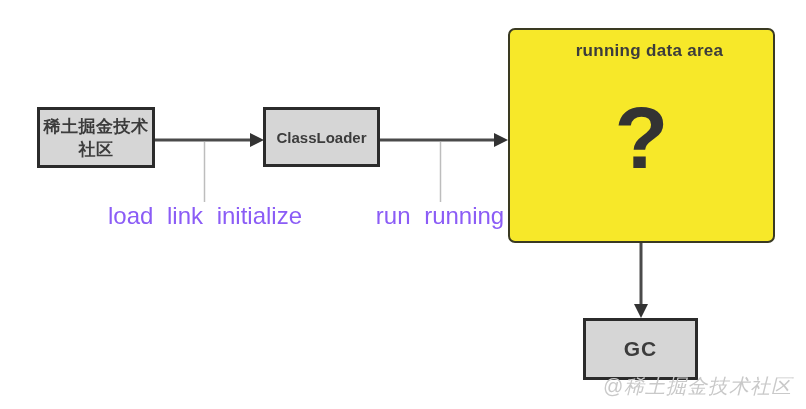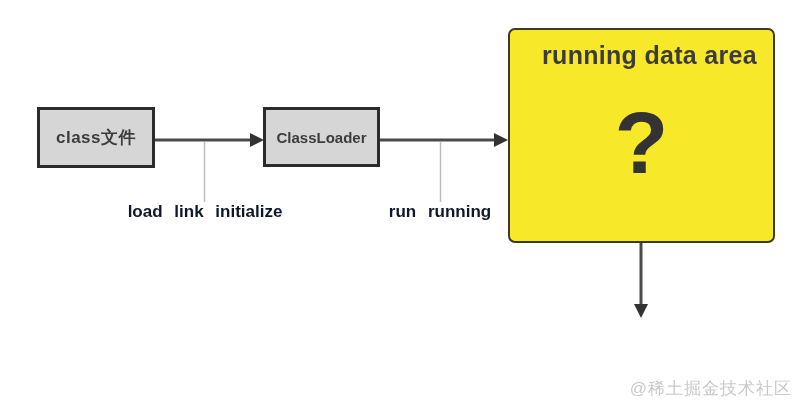--- a/index.html
+++ b/index.html
@@ -43,21 +43,21 @@
   #node-running-data-area {
     left: 508px; top: 28px; width: 267px; height: 215px;
     background: #f7e829;
     border: 2px solid #3a3a22;
     border-radius: 7px;
     flex-direction: column;
     justify-content: flex-start;
   }
   #node-running-data-area .area-title {
     margin-top: 11px;
-    font-size: 25px;
+    font-size: 17px;
     font-weight: bold;
     color: #3c3c3c;
     letter-spacing: 0.3px;
     margin-left: 16px;
   }
   #node-running-data-area .area-question {
     flex: 1;
     display: flex;
     align-items: center;
     justify-content: center;
@@ -66,43 +66,44 @@
     color: #333333;
     padding-bottom: 26px;
   }
   #node-gc {
     left: 583px; top: 318px; width: 115px; height: 62px;
     font-size: 21px;
     letter-spacing: 1px;
   }
   .edge-label {
     position: absolute;
-    color: #0f172a;
-    font-weight: bold;
-    font-size: 17px;
+    color: #8b5cf6;
+    font-weight: normal;
+    font-size: 24px;
     white-space: nowrap;
     word-spacing: 7px;
     transform: translateX(-50%);
   }
   #label-load-link-initialize { left: 205px; top: 202px; }
   #label-run-engine { left: 440px; top: 202px; }
   #arrow-layer {
     position: absolute;
     left: 0; top: 0;
     width: 806px; height: 409px;
     pointer-events: none;
   }
   #watermark {
     position: absolute;
     right: 14px;
     bottom: 9px;
-    font-size: 17px;
+    font-size: 20px;
     color: #c9c9c9;
     font-weight: normal;
     letter-spacing: 1px;
+    font-style: italic;
   }
 </style>
 </head>
 <body>
 
 <div id="canvas">
 
   <svg id="arrow-layer" viewBox="0 0 806 409" xmlns="http://www.w3.org/2000/svg">
     <g>
       <line x1="155" y1="140" x2="251" y2="140" stroke="#4a4a4a" stroke-width="3"></line>
@@ -114,32 +115,35 @@
     </g>
     <g>
       <line x1="641" y1="243" x2="641" y2="306" stroke="#4a4a4a" stroke-width="3"></line>
       <polygon points="634,304 648,304 641,318" fill="#333333"></polygon>
     </g>
     <line x1="204.5" y1="142" x2="204.5" y2="202" stroke="#bdbdbd" stroke-width="1.5"></line>
     <line x1="440.5" y1="142" x2="440.5" y2="202" stroke="#bdbdbd" stroke-width="1.5"></line>
   </svg>
 
   <div class="node grey-box" id="node-class-file">
-    <span>class文件</span>
+    <span>稀土掘金技术社区</span>
   </div>
 
   <div class="node grey-box" id="node-classloader">
     <span>ClassLoader</span>
   </div>
 
   <div class="node" id="node-running-data-area">
     <div class="area-title">running data area</div>
     <div class="area-question">?</div>
   </div>
 
+  <div class="node grey-box" id="node-gc">
+    <span>GC</span>
+  </div>
 
   <div class="edge-label" id="label-load-link-initialize">load link initialize</div>
 
   <div class="edge-label" id="label-run-engine">run running</div>
 
   <div id="watermark">@稀土掘金技术社区</div>
 
 </div>
 
 </body></html>

